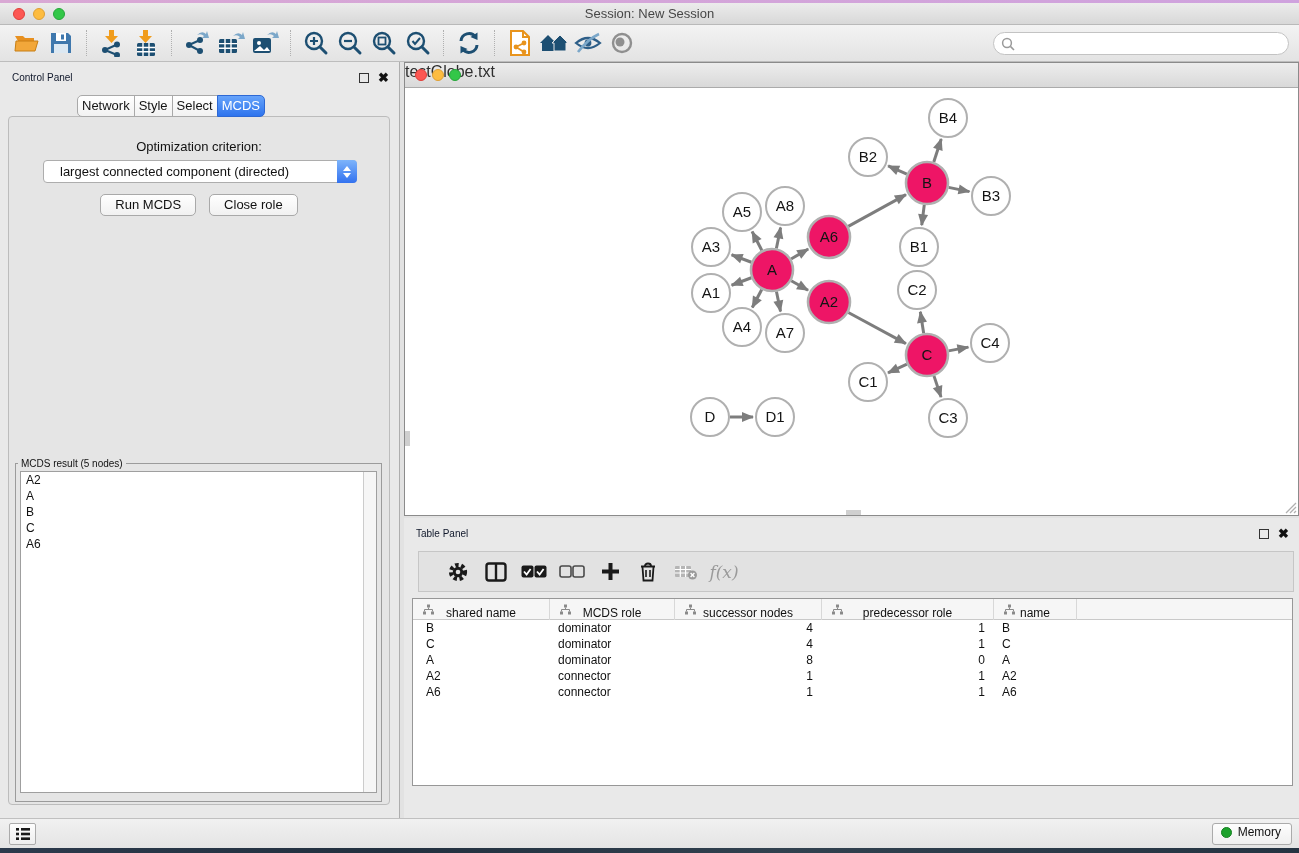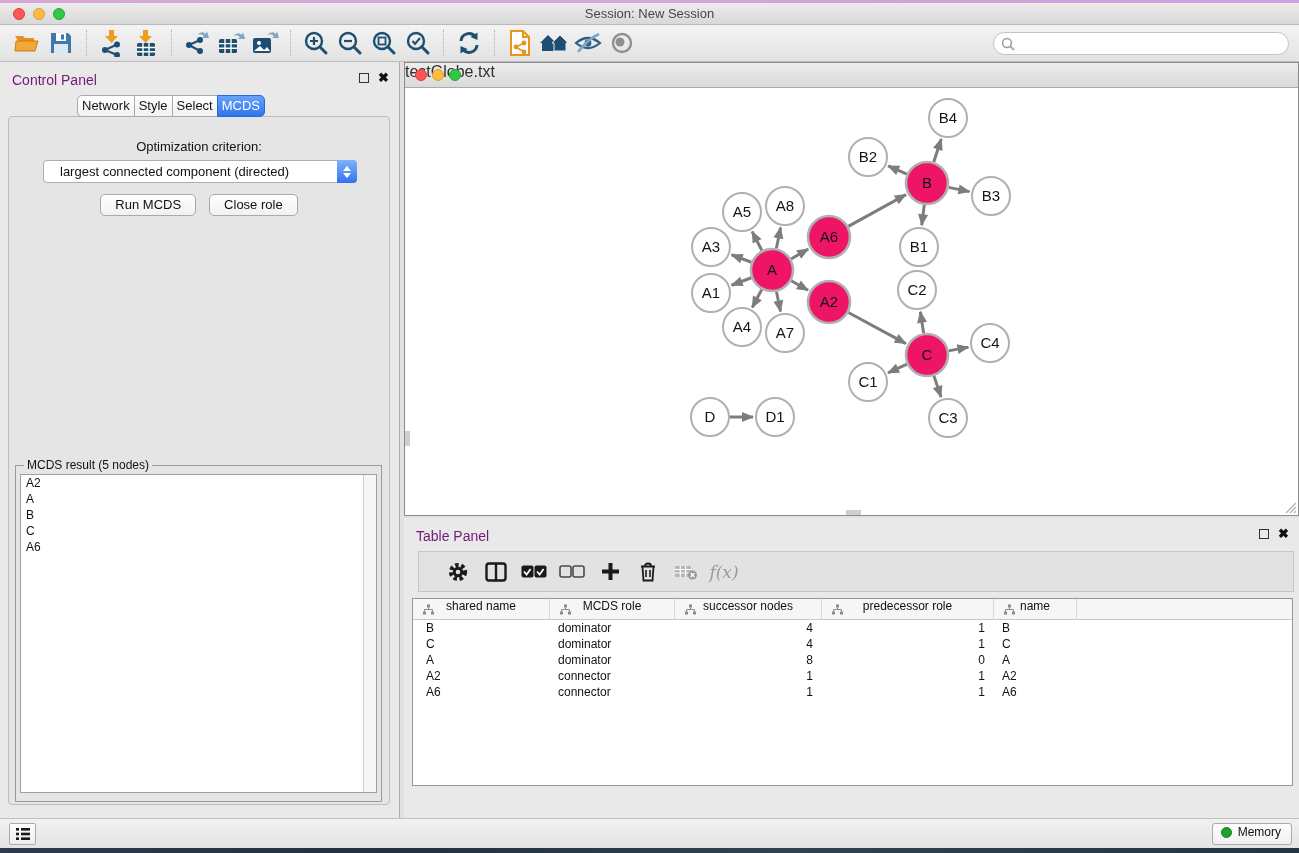--- a/index.html
+++ b/index.html
@@ -26,21 +26,21 @@
   .tb-sep { width:1px; height:26px; margin:0 8px; border-left:1px dotted #b0b0b0; }
   #search-wrap { position:absolute; right:10px; top:7px; width:296px; height:23px;
       background:#fff; border:1px solid #c3c3c3; border-radius:12px; display:flex; align-items:center; }
   #search-wrap svg { margin-left:7px; }
   #search-wrap input { border:none; outline:none; flex:1; height:19px; font-size:12px;
       background:transparent; padding:0 8px 0 4px; }
 
   
   #control-panel { position:absolute; left:0; top:62px; width:400px; bottom:35px;
       background:#e9e9e9; border-right:1px solid #aeaeae; }
-  .panel-title { position:absolute; left:12px; top:10px; font-size:14px; color:#701a75; }
+  .panel-title { position:absolute; left:12px; top:10px; font-size:10px; color:#0f172a; }
   .panel-btns { position:absolute; right:10px; top:11px; display:flex; gap:9px; align-items:center; }
   .float-box { width:10px; height:10px; border:1.6px solid #333; background:transparent; }
   .close-x { font-size:13px; font-weight:bold; color:#111; line-height:10px; }
 
   .seg { display:flex; }
   .seg .tab { background:linear-gradient(#ffffff,#f2f2f2); border:1px solid #a9a9a9; margin-left:-1px;
       padding:2px 4px; font-size:13px; color:#141414; line-height:16px; white-space:nowrap; }
   .seg .tab:first-child { border-radius:5px 0 0 5px; margin-left:0; }
   .seg .tab:last-child  { border-radius:0 5px 5px 0; }
   .seg .tab.sel { background:linear-gradient(#66a3fa,#2e74ee); color:#fff; border-color:#2d68d4; }
@@ -56,21 +56,21 @@
       background:linear-gradient(#7db4fb,#3372ef); display:flex; flex-direction:column;
       align-items:center; justify-content:center; gap:2px; }
   .chev-up   { width:0; height:0; border-left:4px solid transparent; border-right:4px solid transparent; border-bottom:5px solid #fff; }
   .chev-down { width:0; height:0; border-left:4px solid transparent; border-right:4px solid transparent; border-top:5px solid #fff; }
   .mac-btn { background:linear-gradient(#ffffff,#f1f1f1); border:1px solid #a9a9a9; border-radius:5px;
       font-size:13px; color:#111; padding:2px 14px; height:22px; line-height:16px; }
   #run-row { position:absolute; left:0; right:0; top:77px; display:flex; justify-content:center; gap:13px; }
 
   #mcds-fieldset { position:absolute; left:6px; right:7px; top:341px; bottom:2px;
       border:1px solid #9b9b9b; padding:0; background:#e5e5e5; }
-  #mcds-fieldset legend { font-size:12px; color:#111; margin-left:8px; padding:0 3px; }
+  #mcds-fieldset legend { font-size:10px; color:#111; margin-left:2px; padding:0 3px; }
   #mcds-list { position:absolute; left:4px; right:4px; top:2px; bottom:4px; background:#fff;
       border:1px solid #9f9f9f; overflow:hidden; }
   #mcds-scroll { position:absolute; right:0; top:0; bottom:0; width:13px; background:#f6f6f6;
       border-left:1px solid #cccccc; }
   .mcds-item { font-size:12px; color:#111; line-height:16px; padding-left:5px; }
 
   
   #net-window { position:absolute; left:404px; top:62px; width:895px; height:454px;
       border:1px solid #8b8b8b; background:#fff; }
   #net-titlebar { position:absolute; left:0; top:0; right:0; height:25px;
@@ -90,21 +90,21 @@
   #table-panel { position:absolute; left:404px; top:518px; right:0; bottom:35px; background:#e9e9e9; }
   #tp-toolbar { position:absolute; left:14px; right:5px; top:33px; height:41px;
       background:#e2e2e2; border:1px solid #c6c6c6; display:flex; align-items:center; padding-left:20px; }
   .tp-ico { width:38px; height:30px; display:flex; align-items:center; justify-content:center; }
   .fx { font-family:"DejaVu Serif",serif; font-style:italic; font-size:17px; color:#9a9a9a; }
 
   #tp-table { position:absolute; left:8px; right:6px; top:80px; height:188px;
       background:#fff; border:1px solid #979797; overflow:hidden; }
   #tp-header { display:flex; height:21px; background:#f6f6f6; border-bottom:1px solid #c9c9c9; }
   .th-cell { position:relative; height:21px; border-right:1px solid #d8d8d8;
-      display:flex; align-items:flex-start; justify-content:center; font-size:12px; color:#111; }
+      display:flex; align-items:flex-end; justify-content:center; font-size:12px; color:#111; }
   .th-cell svg { position:absolute; left:9px; top:5px; }
   .tr-row { display:flex; height:16px; }
   .td-cell { font-size:12px; color:#111; line-height:16px; white-space:nowrap; overflow:hidden; }
   #tp-tabs { position:absolute; left:0; right:0; top:271px; display:flex; justify-content:center; }
 
   
   #status-bar { position:absolute; left:0; bottom:5px; width:100%; height:30px;
       background:linear-gradient(#f1f1f1,#e4e4e4); border-top:1px solid #c0c0c0; }
   #status-list-btn { position:absolute; left:9px; top:4px; width:27px; height:22px;
       background:linear-gradient(#fdfdfd,#eeeeee); border:1px solid #ababab; border-radius:2px;

